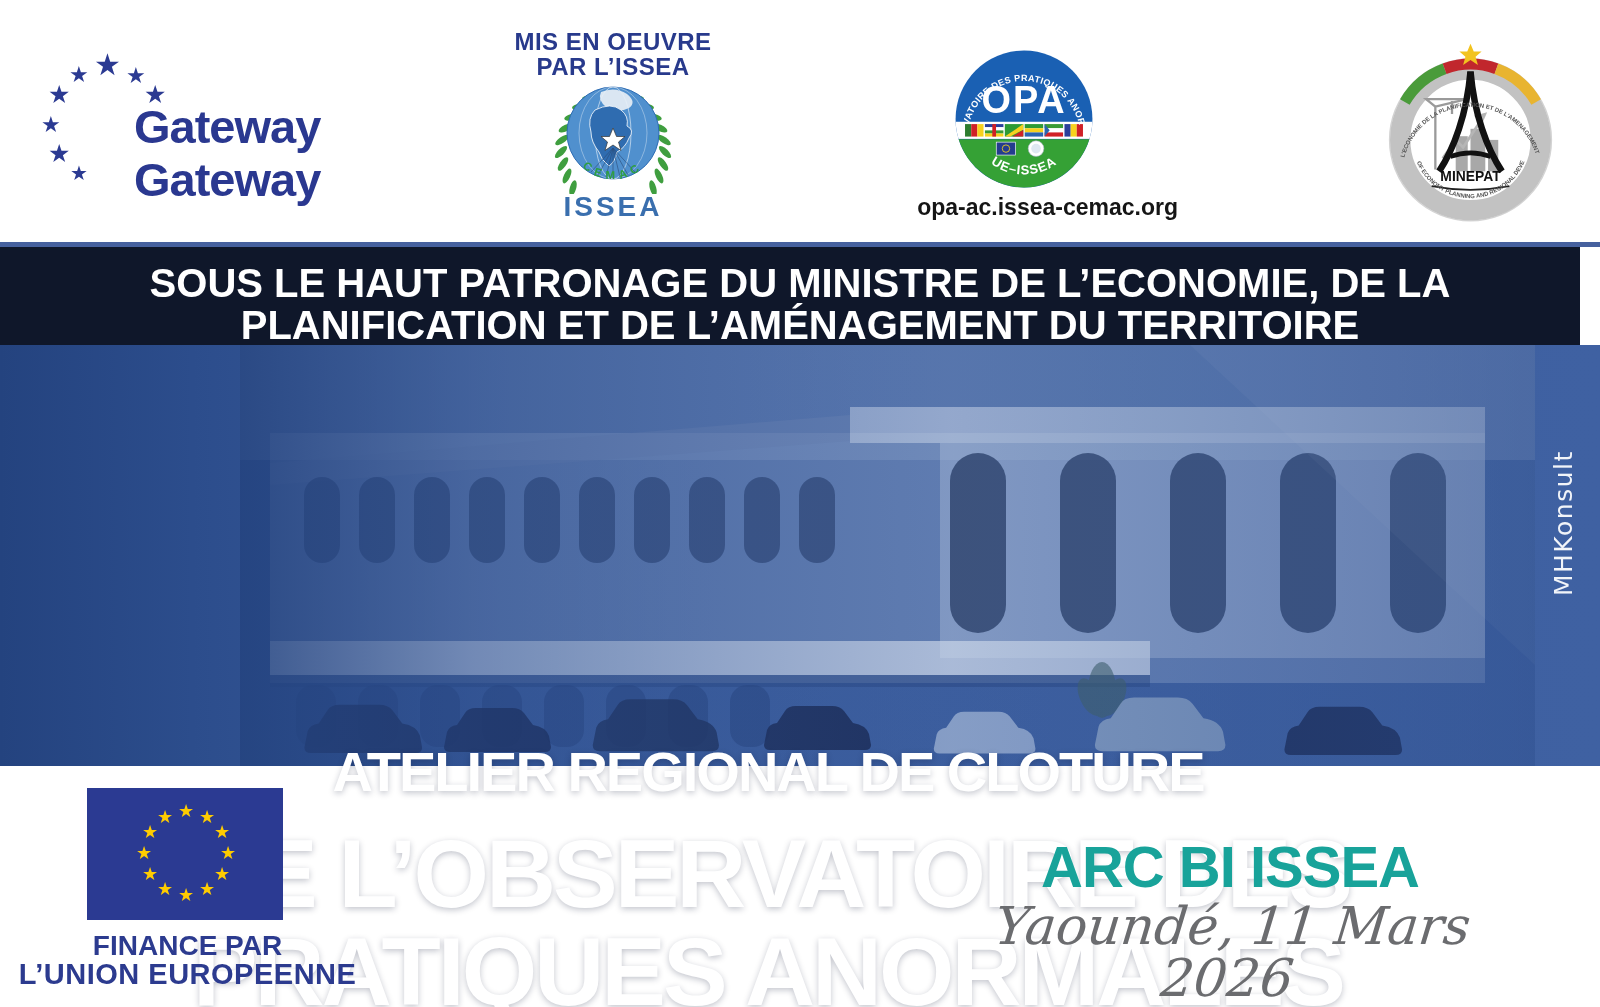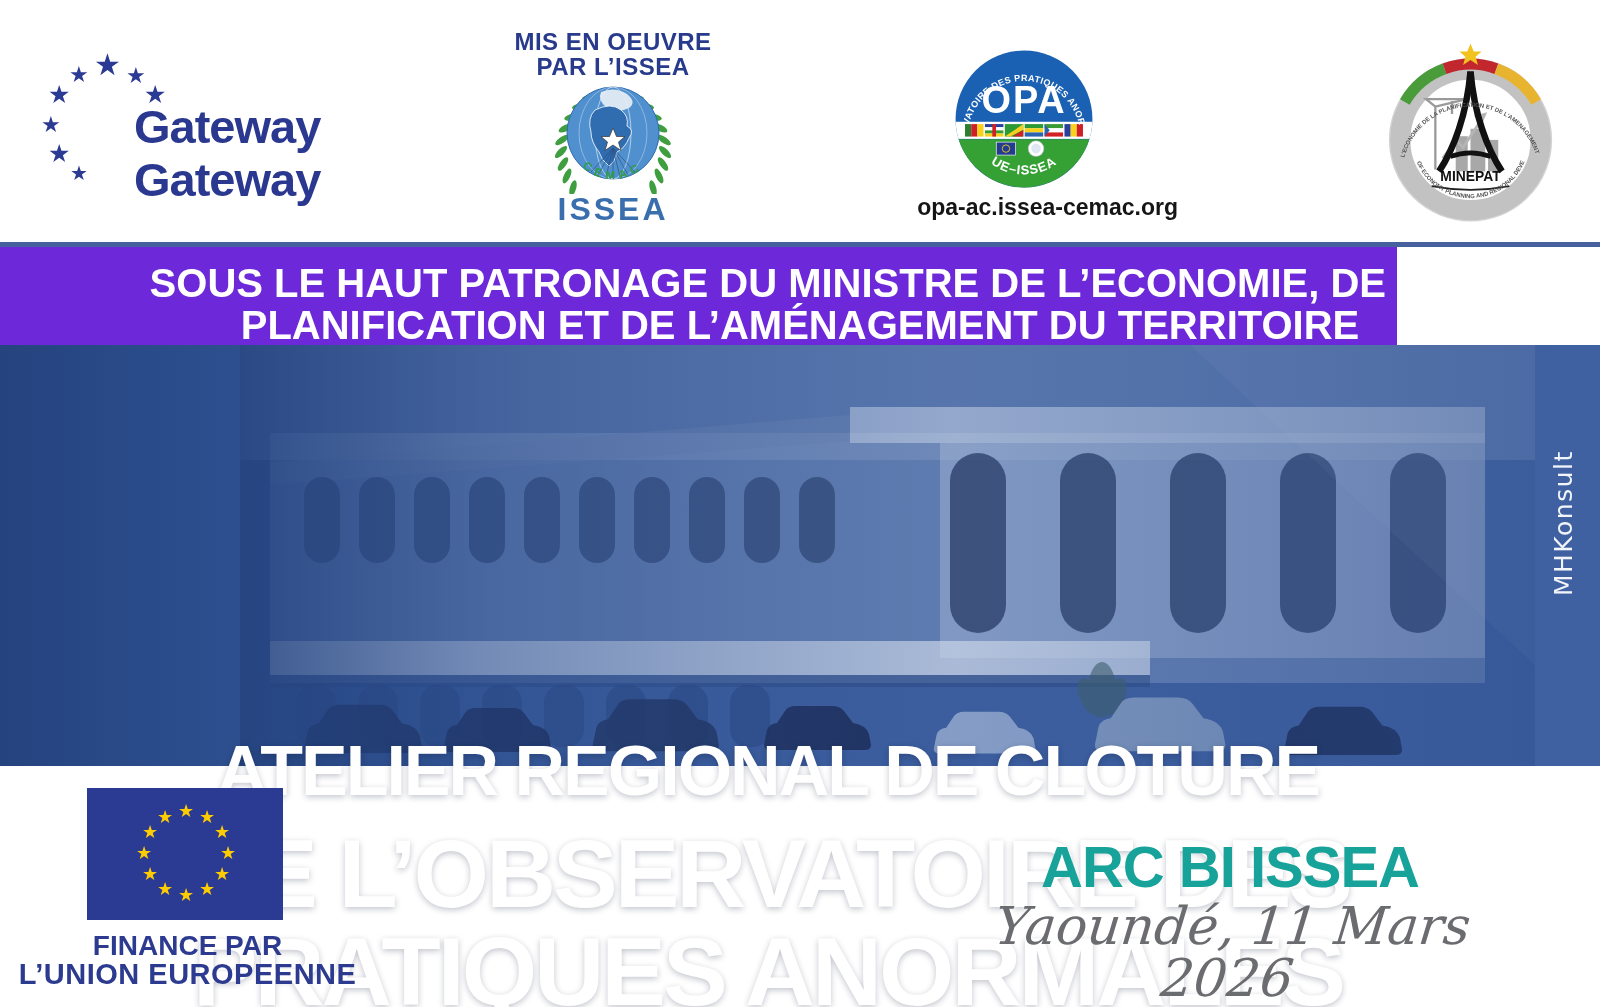--- a/index.html
+++ b/index.html
@@ -10,37 +10,37 @@
   }
   .abs{position:absolute;}
 
   
   .gg-star{position:absolute;color:#2b3a92;line-height:1;}
   .gg-word{position:absolute;left:96px;font-weight:700;font-size:47px;
            letter-spacing:-1px;color:#2a3890;line-height:1;}
   .issea-cap{position:absolute;left:473px;width:280px;text-align:center;
              font-weight:800;font-size:24px;color:#283a8c;letter-spacing:.5px;line-height:1;}
   .issea-name{position:absolute;left:523px;top:193px;width:180px;text-align:center;
-              font-weight:800;font-size:32px;color:#3a6fae;letter-spacing:3px;line-height:1;}
+              font-weight:800;font-size:28px;color:#3a6fae;letter-spacing:3px;line-height:1;}
   .opa-url{position:absolute;left:878px;top:196px;width:300px;text-align:right;
            font-weight:800;font-size:23px;color:#151515;line-height:1;}
 
   
   #blue-rule{position:absolute;left:0;top:242px;width:1600px;height:5px;background:#46619e;}
-  #patronage{position:absolute;left:0;top:247px;width:1397px;height:98px;background:#6d28d9;}
+  #patronage{position:absolute;left:0;top:247px;width:1580px;height:98px;background:#0f172a;}
   .pat-line{position:absolute;left:0;width:1600px;text-align:center;color:#ffffff;
             font-weight:800;font-size:40px;line-height:1;letter-spacing:0;white-space:nowrap;}
 
   
   #hero{position:absolute;left:0;top:345px;width:1600px;height:421px;
         background:linear-gradient(90deg,#24437f 0%,#2c4d8c 12%,#3a5c9c 32%,#3f61a2 100%);}
   .tline{position:absolute;left:0;width:1536px;text-align:center;color:#ffffff;
          font-weight:800;line-height:1;white-space:nowrap;
          text-shadow:0 2px 6px rgba(10,20,50,.25);}
-  #title1{top:391px;font-size:70px;letter-spacing:-2px;}
+  #title1{top:399px;font-size:56px;letter-spacing:-2px;}
   #title2{top:480px;font-size:97px;letter-spacing:-3px;}
   #title3{top:578px;font-size:97px;letter-spacing:-3px;}
   #watermark{position:absolute;left:1549px;top:426px;height:170px;width:34px;
              writing-mode:vertical-rl;transform:rotate(180deg);
              font-family:"DejaVu Sans",sans-serif;font-size:25px;letter-spacing:1.5px;
              color:rgba(255,255,255,.93);}
 
   
   #eu-flag{position:absolute;left:87px;top:788px;width:196px;height:132px;background:#2b3a92;}
   .eu-star{position:absolute;color:#ffcc00;font-size:18px;width:20px;text-align:center;line-height:1;}

